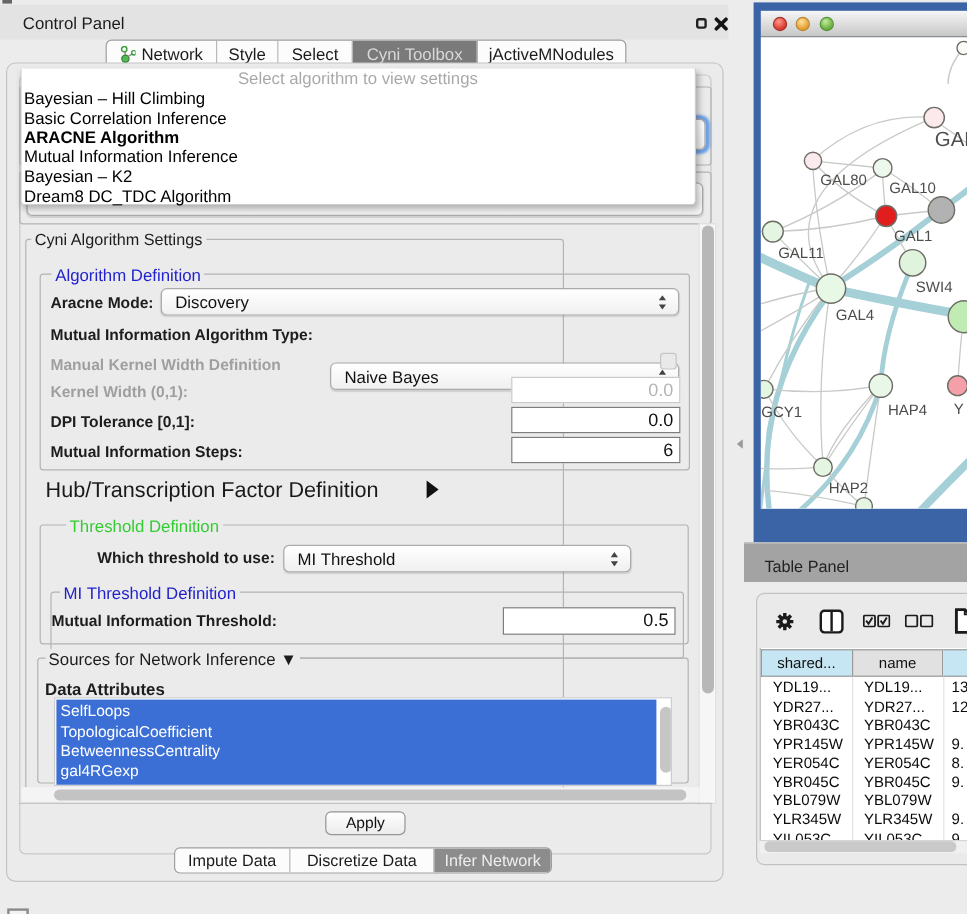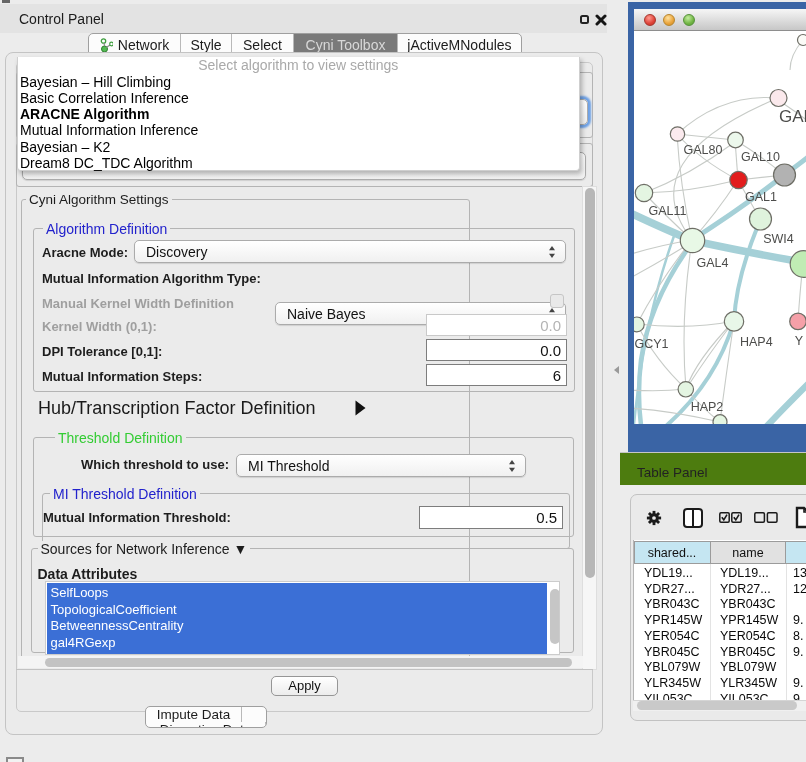--- a/index.html
+++ b/index.html
@@ -42,37 +42,37 @@
 
   .fld { position:absolute; background:#fff; border:1px solid #7d7d7d; font-size:15px; color:#111; text-align:right; padding:2px 5px 0 0; }
   .fld.dis { border:1px solid #c9c9c9; color:#b4b4b4; }
 
   
   #attrlist { left:44.5px; top:580.5px; width:515.5px; height:74px; background:#fff; border:1px solid #cccccc; overflow:hidden; }
   #attrlist .sel { position:absolute; left:1px; top:1px; width:500px; height:80px; background:#3b6fd6; }
   #attrlist .it { position:absolute; left:5px; color:#fff; font-size:13px; white-space:nowrap; }
 
   
-  #bottabs { left:145px; top:706px; height:22px;flex-direction:column; } #bottabs .seg { font-size:13.5px; }
+  #bottabs { left:145px; top:706px; height:22px; } #bottabs .seg { font-size:13.5px; }
 
   
   #applybtn { left:271px; top:676px; width:67px; height:20px; background:linear-gradient(#ffffff,#ececec); border:1px solid #969696; border-radius:5px; text-align:center; font-size:13px; color:#111; line-height:18px; }
 
   
   #popup { left:16.5px; top:57px; width:563.5px; height:114px; background:#fff; border:1px solid #cfcfcf; border-top:none; border-radius:0 0 4px 4px; box-shadow:2px 3px 5px rgba(0,0,0,0.28); z-index:50; }
   #popup .hd { position:absolute; top:0px; left:0; width:100%; text-align:center; color:#a9a9a9; font-size:14px; }
   #popup .li { position:absolute; left:2.5px; font-size:14px; color:#000; white-space:nowrap; }
 
   
   #netwin { left:628px; top:2px; width:178px; height:450px; background:#3a64a5; }
   #nettitle { position:absolute; left:6px; top:7px; right:0; height:22px; background:linear-gradient(#f6f6f6,#c7c7c7); border-bottom:1px solid #8e8e8e; }
   .light { position:absolute; top:5px; width:12px; height:12px; border-radius:50%; }
   #netcanvas { position:absolute; left:6px; top:29px; right:0; height:393px; background:#fff; overflow:hidden; }
 
-  #tpheader { left:620px; top:452px; width:186px; height:33px; background:#4d7c0f; border-top:1px solid #c6c6c6; }
+  #tpheader { left:620px; top:452px; width:186px; height:33px; background:#a3a3a3; border-top:1px solid #c6c6c6; }
   #tpheader .t { position:absolute; left:17px; top:12px; font-size:13.5px; color:#222; }
   #tablepanel { left:630px; top:494px; width:190px; height:227px; background:#eaeaea; border:1px solid #c2c2c2; border-radius:7px; }
   .trow { position:absolute; left:633px; width:173px; height:15.7px; font-size:12.5px; color:#0a0a0a; overflow:hidden; }
   .trow .c1 { position:absolute; left:11px; }
   .trow .c2 { position:absolute; left:87px; }
   .trow .c3 { position:absolute; left:160px; }
 </style>
 </head>
 <body>
 

